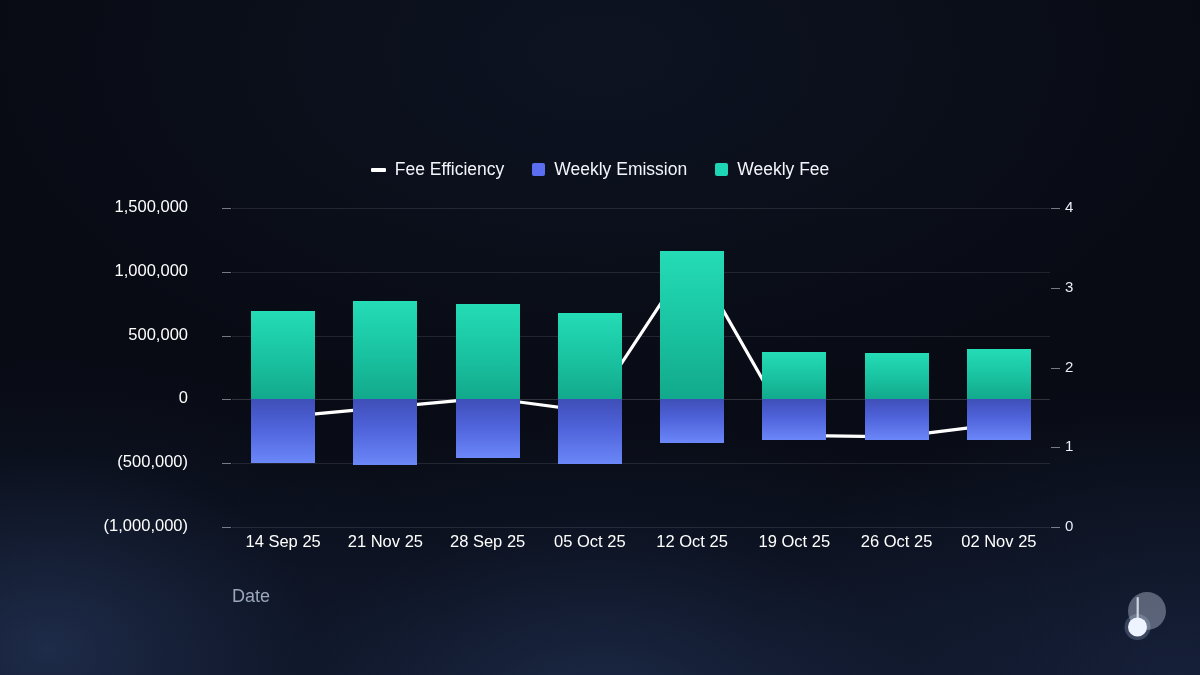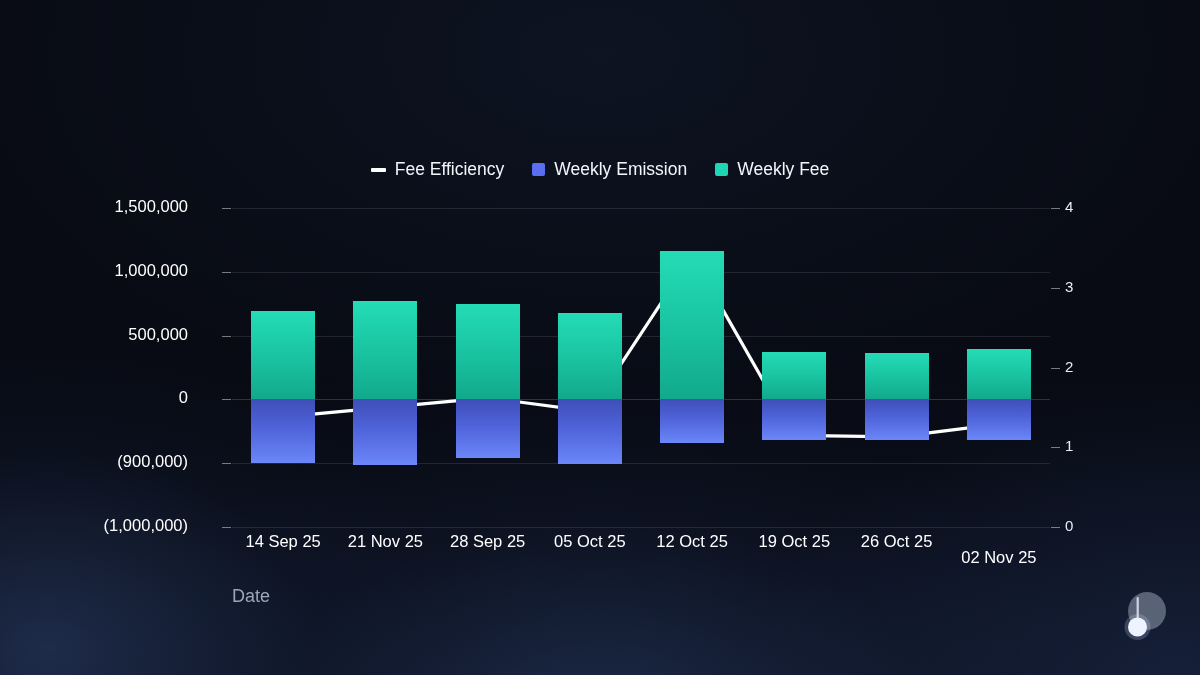--- a/index.html
+++ b/index.html
@@ -150,41 +150,41 @@
     </div>
 
   <div id="xlabels">
       <div class="xlabel" style="left: 0px; width: 102.25px;">14 Sep 25</div>
       <div class="xlabel" style="left: 102.25px; width: 102.25px;">21 Nov 25</div>
       <div class="xlabel" style="left: 204.5px; width: 102.25px;">28 Sep 25</div>
       <div class="xlabel" style="left: 306.75px; width: 102.25px;">05 Oct 25</div>
       <div class="xlabel" style="left: 409px; width: 102.25px;">12 Oct 25</div>
       <div class="xlabel" style="left: 511.25px; width: 102.25px;">19 Oct 25</div>
       <div class="xlabel" style="left: 613.5px; width: 102.25px;">26 Oct 25</div>
-      <div class="xlabel" style="left: 715.75px; width: 102.25px; margin-top: 16px;">02 Nov 25</div>
+      <div class="xlabel" style="left: 715.75px; width: 102.25px;">02 Nov 25</div>
     </div>
   <div id="xaxis-title">Date</div>
 
   <svg id="logo" viewBox="0 0 62 62">
     <circle cx="36" cy="26" r="19" fill="rgba(215,226,245,0.36)"></circle>
     <rect x="25.6" y="12" width="2.2" height="30" rx="1.1" fill="rgba(235,242,252,0.8)"></rect>
     <circle cx="26.5" cy="42" r="13" fill="rgba(200,218,245,0.22)"></circle>
     <circle cx="26.5" cy="42" r="9.5" fill="#eef4ff"></circle>
   </svg>
 
 <div class="tickmark-left" style="left: 222px; top: 208px;"></div>
     <div class="ytick-left" style="top: 197px;">1,500,000</div>
     <div class="tickmark-left" style="left: 222px; top: 271.8px;"></div>
     <div class="ytick-left" style="top: 260.8px;">1,000,000</div>
     <div class="tickmark-left" style="left: 222px; top: 335.6px;"></div>
     <div class="ytick-left" style="top: 324.6px;">500,000</div>
     <div class="tickmark-left" style="left: 222px; top: 399.4px;"></div>
     <div class="ytick-left" style="top: 388.4px;">0</div>
     <div class="tickmark-left" style="left: 222px; top: 463.2px;"></div>
-    <div class="ytick-left" style="top: 452.2px;">(900,000)</div>
+    <div class="ytick-left" style="top: 452.2px;">(500,000)</div>
     <div class="tickmark-left" style="left: 222px; top: 527px;"></div>
     <div class="ytick-left" style="top: 516px;">(1,000,000)</div>
     <div class="tickmark-right" style="left: 1051px; top: 208px;"></div>
     <div class="ytick-right" style="left: 1065px; top: 198px;">4</div>
     <div class="tickmark-right" style="left: 1051px; top: 287.75px;"></div>
     <div class="ytick-right" style="left: 1065px; top: 277.75px;">3</div>
     <div class="tickmark-right" style="left: 1051px; top: 367.5px;"></div>
     <div class="ytick-right" style="left: 1065px; top: 357.5px;">2</div>
     <div class="tickmark-right" style="left: 1051px; top: 447.25px;"></div>
     <div class="ytick-right" style="left: 1065px; top: 437.25px;">1</div>

